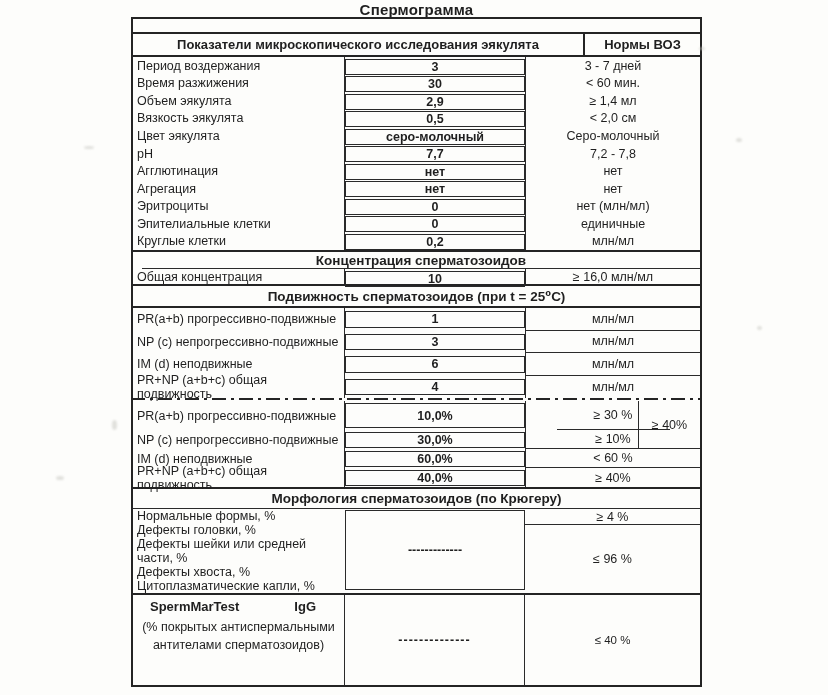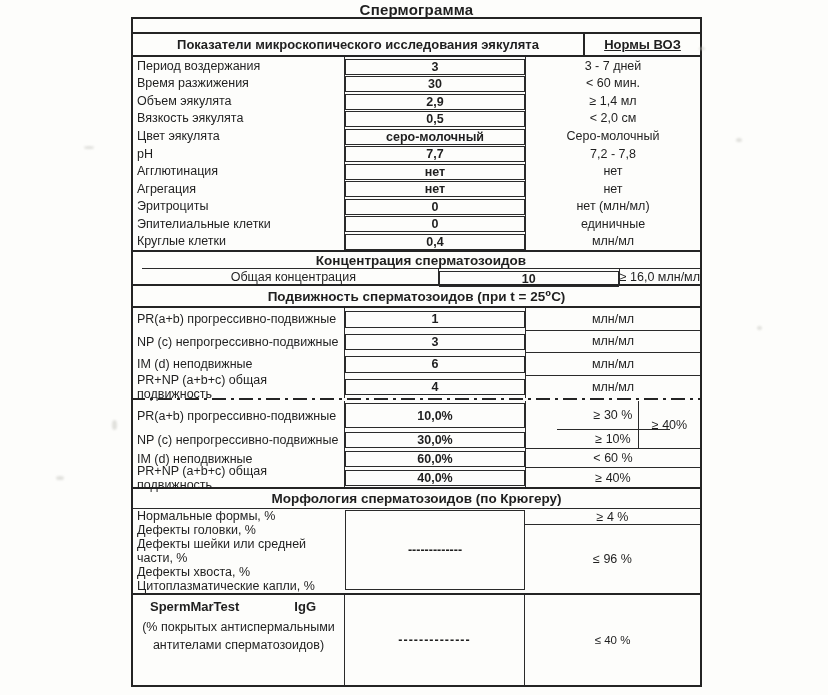--- a/index.html
+++ b/index.html
@@ -16,35 +16,35 @@
   .doc-table { position:absolute; left:131px; top:17px; width:571px; height:670px;
                border:2px solid #242424; display:flex; flex-direction:column;
                background:#fdfdfb; font-size:12.5px; }
 
   
   .empty-row { height:15px; border-bottom:2px solid #242424; }
 
   
   .hdr-row { height:23px; border-bottom:2px solid #242424; display:flex; font-weight:bold; font-size:13px; }
   .hdr-left { width:452px; border-right:2px solid #242424; display:flex; align-items:center; justify-content:center; }
-  .hdr-right { flex:1; display:flex; align-items:center; justify-content:center;text-decoration:underline; }
+  .hdr-right { flex:1; display:flex; align-items:center; justify-content:center; }
 
   
   .row3 { display:flex; flex:1; min-height:0; }
   .lbl { width:212px; border-right:1.5px solid #2a2a2a; display:flex; align-items:center; padding-left:4px; }
   .val { width:180px; display:flex; flex-direction:column; padding:1.5px 0; }
   .vbox { flex:1; border:1.5px solid #2a2a2a; display:flex; align-items:center; justify-content:center;
           font-weight:bold; }
   .nrm { flex:1; border-left:1.5px solid #2a2a2a; display:flex; align-items:center; justify-content:center; }
 
   .sec { display:flex; flex-direction:column; }
   .sec-micro { height:195px; border-bottom:2px solid #242424; }
   .sec-h { display:flex; align-items:center; justify-content:center; font-weight:bold; font-size:13.5px; }
   .conc-h { height:17px; border-bottom:1.5px solid #2a2a2a;margin-left:9px; }
-  .sec-conc { height:17px; border-bottom:2px solid #242424;align-items:flex-end; }
+  .sec-conc { height:17px; border-bottom:2px solid #242424; }
   .mot-h { height:22px; border-bottom:2px solid #242424; }
 
   .sec-motcount { height:90px; border-bottom:0; }
   .sec-motcount .val { padding:3px 0; }
   .nrm-lined { border-bottom:1.5px solid #2a2a2a; }
 
   .dash-divider { height:3px; position:relative; }
   .dash-divider .dline { position:absolute; left:-2px; right:-2px; top:0; height:2px;
       background:repeating-linear-gradient(90deg,#242424 0 14px,transparent 14px 19px,#242424 19px 22px,transparent 22px 27px); }
 
@@ -170,21 +170,21 @@
       <div class="row3">
         <div class="lbl">Эпителиальные клетки</div>
         <div class="val">
             <div class="vbox">0</div>
           </div>
         <div class="nrm">единичные</div>
       </div>
       <div class="row3">
         <div class="lbl">Круглые клетки</div>
         <div class="val">
-            <div class="vbox">0,4</div>
+            <div class="vbox">0,2</div>
           </div>
         <div class="nrm">млн/мл</div>
       </div>
     </div>
 
     <div class="sec-h conc-h">Концентрация сперматозоидов</div>
     <div class="sec sec-conc">
       <div class="row3">
         <div class="lbl">Общая концентрация</div>
         <div class="val">

